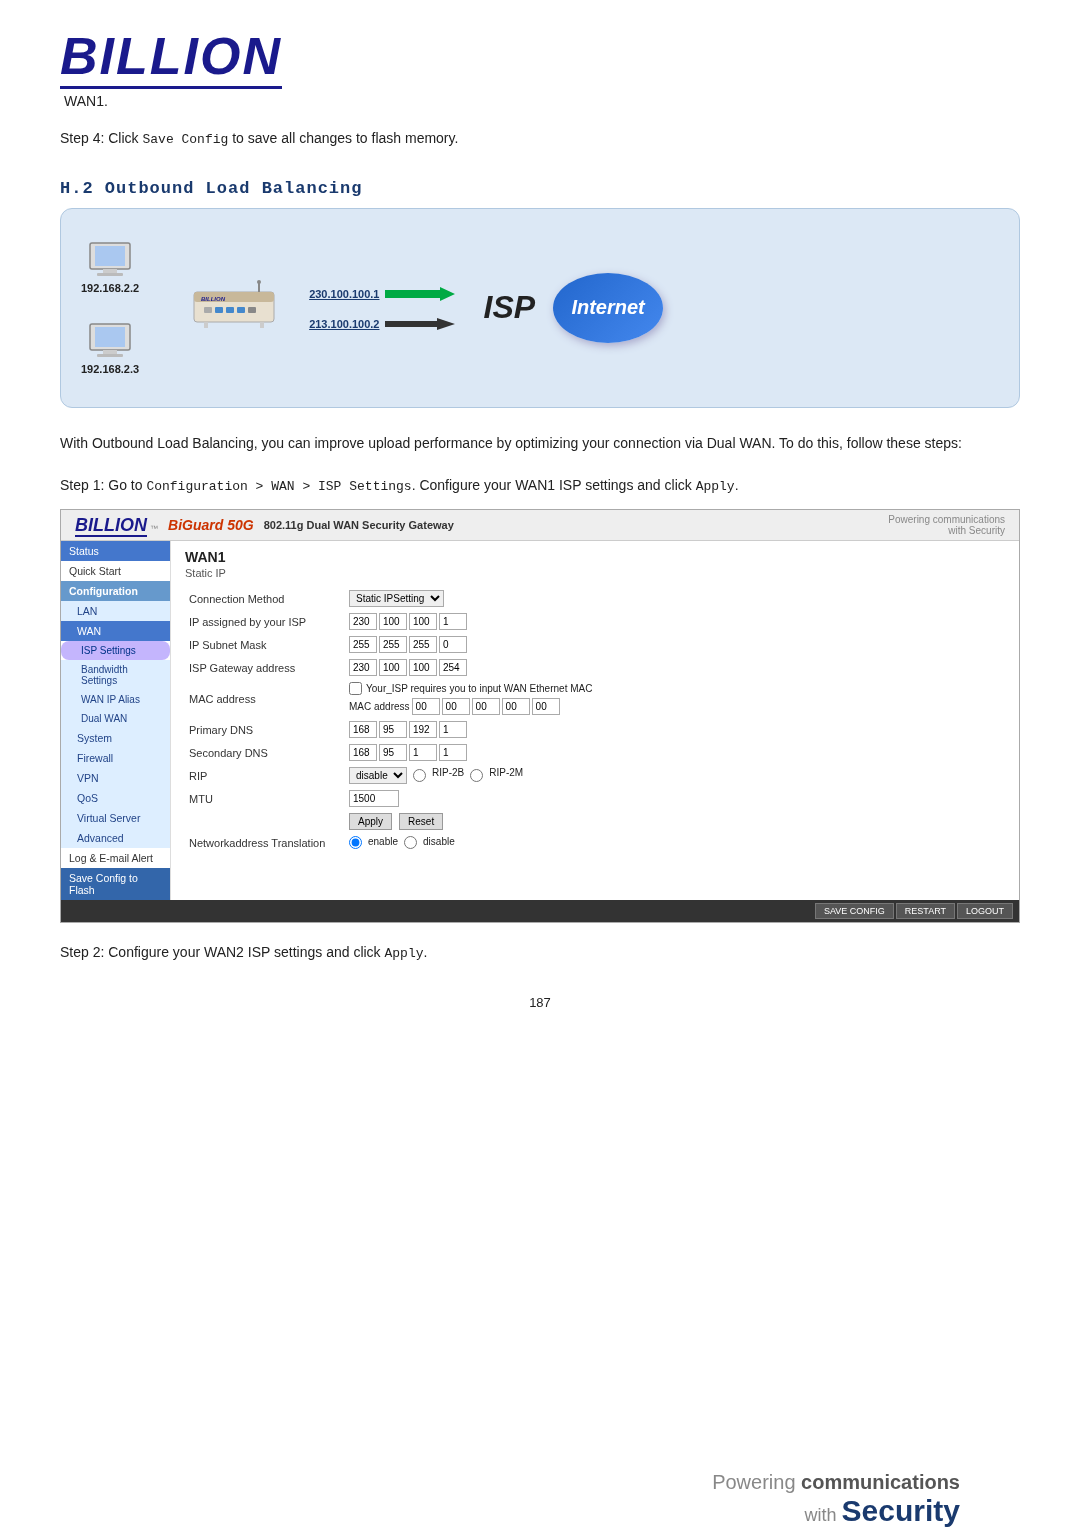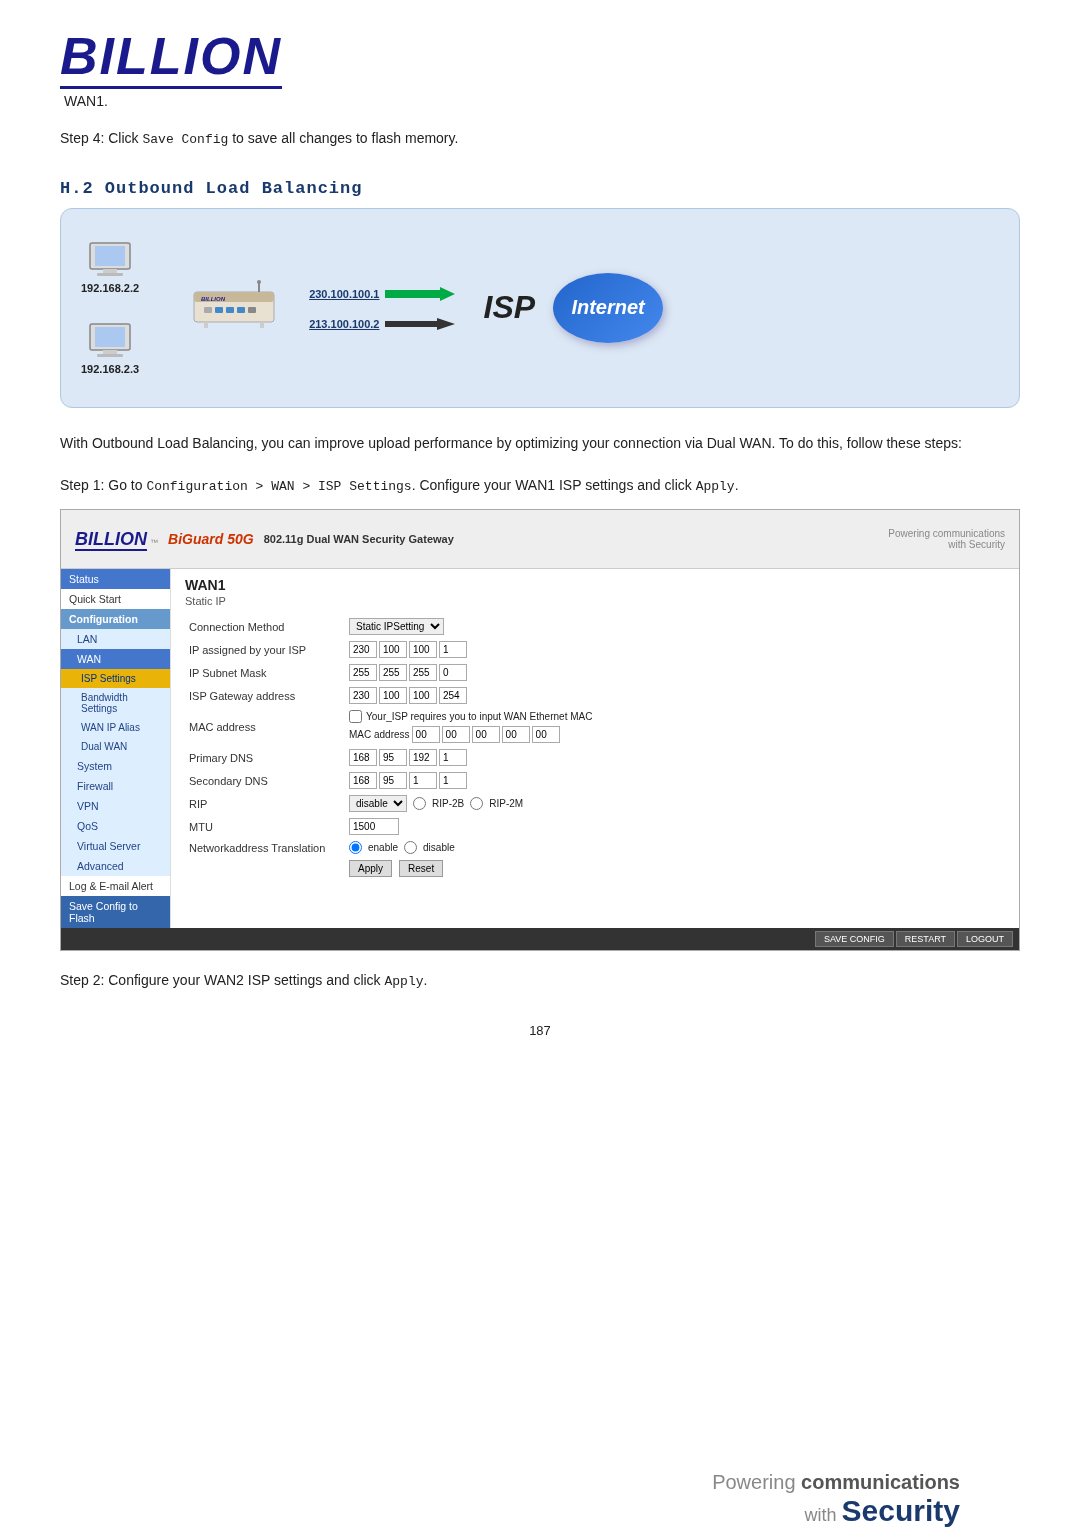--- a/index.html
+++ b/index.html
@@ -139,21 +139,21 @@
 
     
     .router-ui {
       border: 1px solid #aaa;
       background: #fff;
       margin: 12px 0 14px 0;
       font-size: 11px;
     }
     .router-ui-header {
       background: #eee;
-      padding: 18px 14px;
+      padding: 4px 14px;
       display: flex;
       align-items: center;
       justify-content: space-between;
       border-bottom: 1px solid #ccc;
     }
     .powering-text {
       font-size: 10px;
       color: #888;
       text-align: right;
     }
@@ -239,21 +239,20 @@
       align-items: center;
     }
     .checkbox-row {
       display: flex;
       align-items: center;
       gap: 4px;
       font-size: 10px;
     }
     .radio-row {
       display: flex;
-      align-items: center;
       gap: 6px;
       font-size: 10px;
     }
     .btn-apply {
       background: #ddd;
       border: 1px solid #999;
       padding: 2px 8px;
       font-size: 10px;
       cursor: pointer;
       margin-right: 4px;
@@ -413,21 +412,21 @@
     </div>
 
     <div class="router-ui-body">
 
       <div class="router-sidebar">
         <div class="sidebar-item active">Status</div>
         <div class="sidebar-item">Quick Start</div>
         <div class="sidebar-item section">Configuration</div>
         <div class="sidebar-item sub">LAN</div>
         <div class="sidebar-item sub active">WAN</div>
-        <div class="sidebar-item" style="padding-left:20px;background:#eab308;color:#003388;font-size:10px;">ISP Settings</div>
+        <div class="sidebar-item" style="padding-left:20px;background:#c4b5fd;color:#003388;font-size:10px;border-radius:8px;">ISP Settings</div>
         <div class="sidebar-item" style="padding-left:20px;background:#ddeeff;color:#224488;font-size:10px;">Bandwidth Settings</div>
         <div class="sidebar-item" style="padding-left:20px;background:#ddeeff;color:#224488;font-size:10px;">WAN IP Alias</div>
         <div class="sidebar-item" style="padding-left:20px;background:#ddeeff;color:#224488;font-size:10px;">Dual WAN</div>
         <div class="sidebar-item sub">System</div>
         <div class="sidebar-item sub">Firewall</div>
         <div class="sidebar-item sub">VPN</div>
         <div class="sidebar-item sub">QoS</div>
         <div class="sidebar-item sub">Virtual Server</div>
         <div class="sidebar-item sub">Advanced</div>
         <div class="sidebar-item">Log &amp; E-mail Alert</div>
@@ -534,37 +533,37 @@
               </div>
             </td>
           </tr>
           <tr>
             <td>MTU</td>
             <td>
               <input class="form-input" style="width: 50px;" value="1500">
             </td>
           </tr>
           <tr>
+            <td></td>
+            <td>
+              <button class="btn-apply">Apply</button>
+              <button class="btn-apply">Reset</button>
+            </td>
+          </tr>
+          <tr>
             <td>Networkaddress Translation</td>
             <td>
               <div class="radio-row">
                 <input type="radio" name="nat" checked="" style="">
                 <span>enable</span>
                 <input type="radio" name="nat" style="">
                 <span>disable</span>
               </div>
             </td>
           </tr>
-          <tr>
-            <td></td>
-            <td>
-              <button class="btn-apply">Apply</button>
-              <button class="btn-apply">Reset</button>
-            </td>
-          </tr>
         </tbody>
           </table>
       </div>
     </div>
 
     <div class="router-footer">
       <button class="footer-btn">SAVE CONFIG</button>
       <button class="footer-btn">RESTART</button>
       <button class="footer-btn">LOGOUT</button>
     </div>

